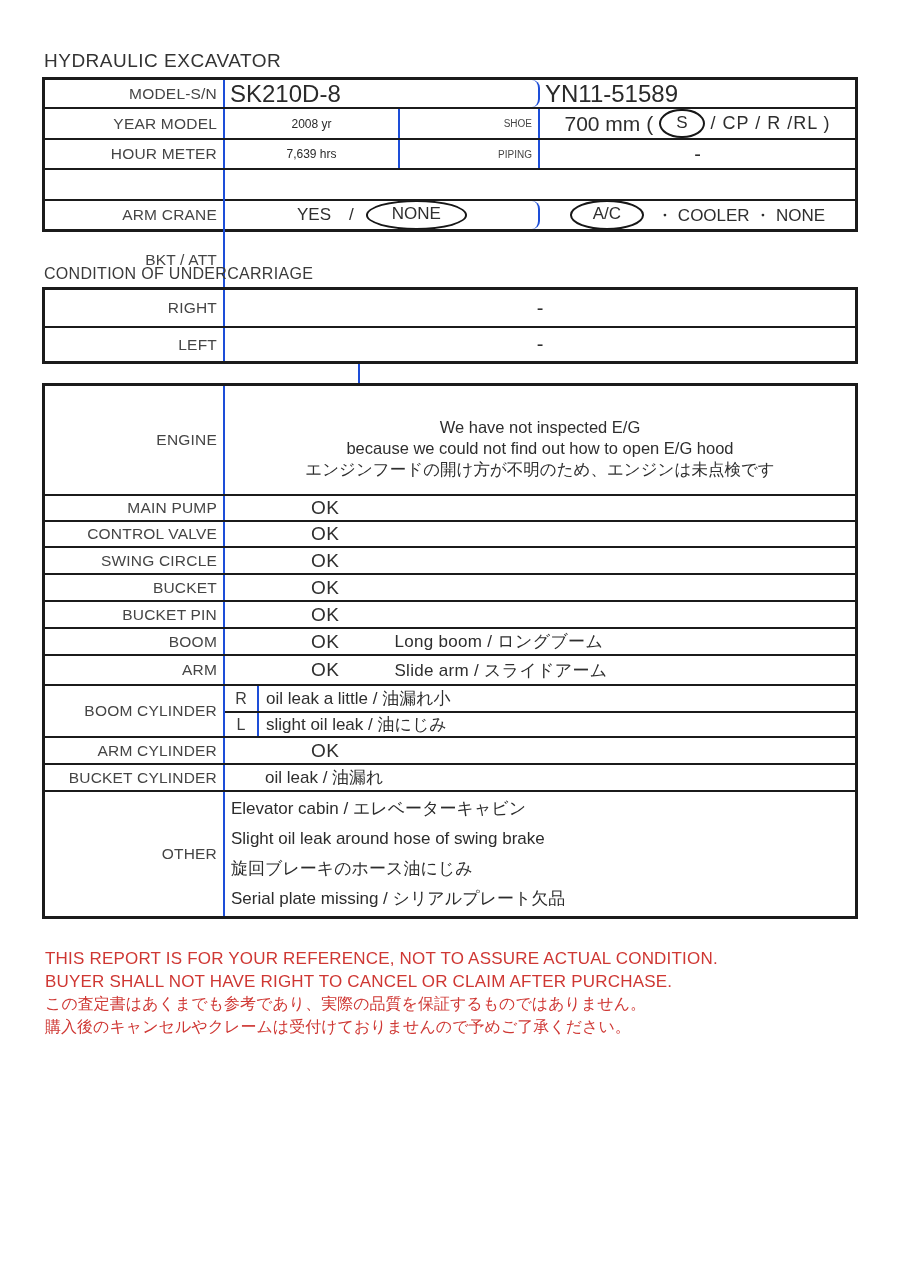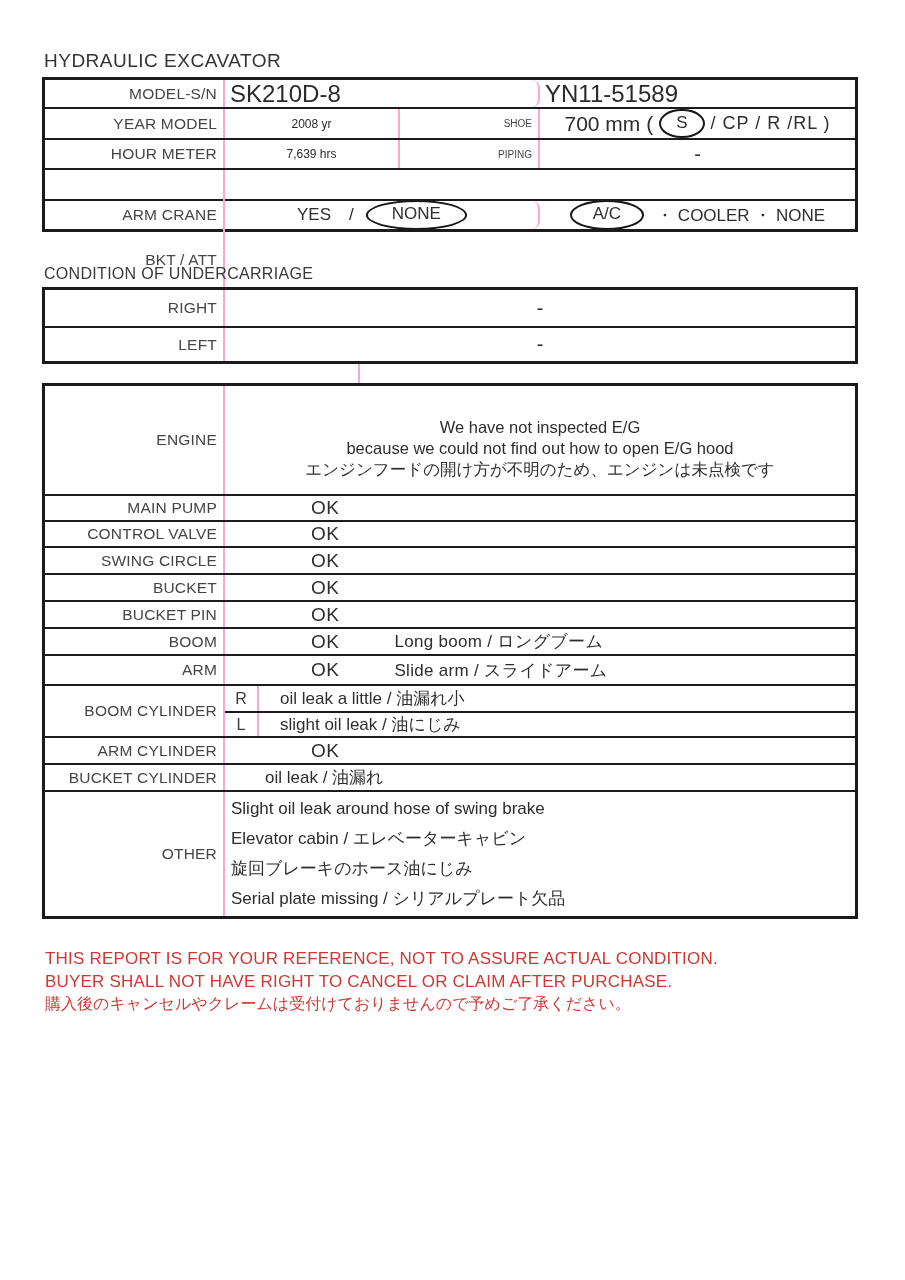--- a/index.html
+++ b/index.html
@@ -15,21 +15,21 @@
   }
   .sec-title {
     position:absolute; left:44px; top:265px;
     font-size:16px; letter-spacing:0.3px; color:#3a3a3a;
   }
   
   .tbl { position:absolute; left:42px; width:816px; border:3px solid #1b1b1b; background:#fff; }
   .row { display:flex; align-items:stretch; }
   .row + .row { border-top:2px solid #1b1b1b; }
   .cell { display:flex; align-items:center; overflow:hidden; white-space:nowrap; }
-  .rb { border-right:2px solid #f9a8d4; }
+  .rb { border-right:2px solid #1d4ed8; }
   .lbl {
     width:180px; flex:0 0 180px; justify-content:flex-end;
     padding-right:6px; font-size:15.5px; color:#454545; letter-spacing:0.2px;
   }
   .fill { flex:1 1 auto; }
   .center { justify-content:center; }
   
   .spec { top:77px; }
   .spec .r1 { height:27px; } .spec .r2 { height:31px; } .spec .r3 { height:30px; }
   .spec .r4 { height:31px;flex-direction:column; } .spec .r5 { height:30px; }
@@ -68,21 +68,21 @@
   .r-armc, .r-bucketc { height:27px; }
   .r-other { height:126px; }
   .engine-cell { flex-direction:column; justify-content:center; align-items:center; white-space:normal;margin-top:16px; }
   .engine-line { font-size:16.5px; line-height:21px; color:#2e2e2e; text-align:center; }
   .ok { font-size:19px; padding-left:86px; letter-spacing:0.5px; }
   .note { font-size:17px; margin-left:55px; letter-spacing:0.3px; }
   .subtable { flex:1 1 auto; display:flex; flex-direction:column; }
   .subrow { display:flex; height:25px; }
   .subrow + .subrow { border-top:2px solid #1b1b1b; }
   .rl { width:34px; flex:0 0 34px; justify-content:center; font-size:16px; color:#3d3d3d; }
-  .leak { font-size:17px; padding-left:21px; }
+  .leak { font-size:17px; padding-left:7px; }
   .bucketc-val { font-size:17px; padding-left:40px; }
   .other-cell { flex-direction:column; justify-content:center; align-items:flex-start; padding-left:6px; white-space:normal; }
   .other-line { font-size:17px; line-height:30px; color:#2c2c2c; }
   
   .disclaimer { position:absolute; left:45px; top:948px; }
   .disc-en { font-size:17px; line-height:22.5px; letter-spacing:0.2px; }
   .disc-jp { font-size:16px; line-height:22.5px; }
 </style>
 </head>
 <body>
@@ -213,27 +213,28 @@
       <div class="cell fill ok">OK</div>
     </div>
     <div class="row r-bucketc">
       <div class="cell lbl rb">BUCKET CYLINDER</div>
       <div class="cell fill bucketc-val">oil leak / 油漏れ</div>
     </div>
 
     <div class="row r-other">
       <div class="cell lbl rb">OTHER</div>
       <div class="cell fill other-cell">
+        <div class="other-line">Elevator cabin / エレベーターキャビン</div>
         <div class="other-line">Slight oil leak around hose of swing brake</div>
-        <div class="other-line">Elevator cabin / エレベーターキャビン</div>
         <div class="other-line">旋回ブレーキのホース油にじみ</div>
         <div class="other-line">Serial plate missing / シリアルプレート欠品</div>
       </div>
     </div>
   </div>
 
   <div class="disclaimer" style="color: rgb(207, 55, 51);">
     <div class="disc-en">THIS REPORT IS FOR YOUR REFERENCE, NOT TO ASSURE ACTUAL CONDITION.</div>
     <div class="disc-en">BUYER SHALL NOT HAVE RIGHT TO CANCEL OR CLAIM AFTER PURCHASE.</div>
+    <div class="disc-jp">この査定書はあくまでも参考であり、実際の品質を保証するものではありません。</div>
     <div class="disc-jp">購入後のキャンセルやクレームは受付けておりませんので予めご了承ください。</div>
   </div>
 
 </div>
 
 </body></html>

